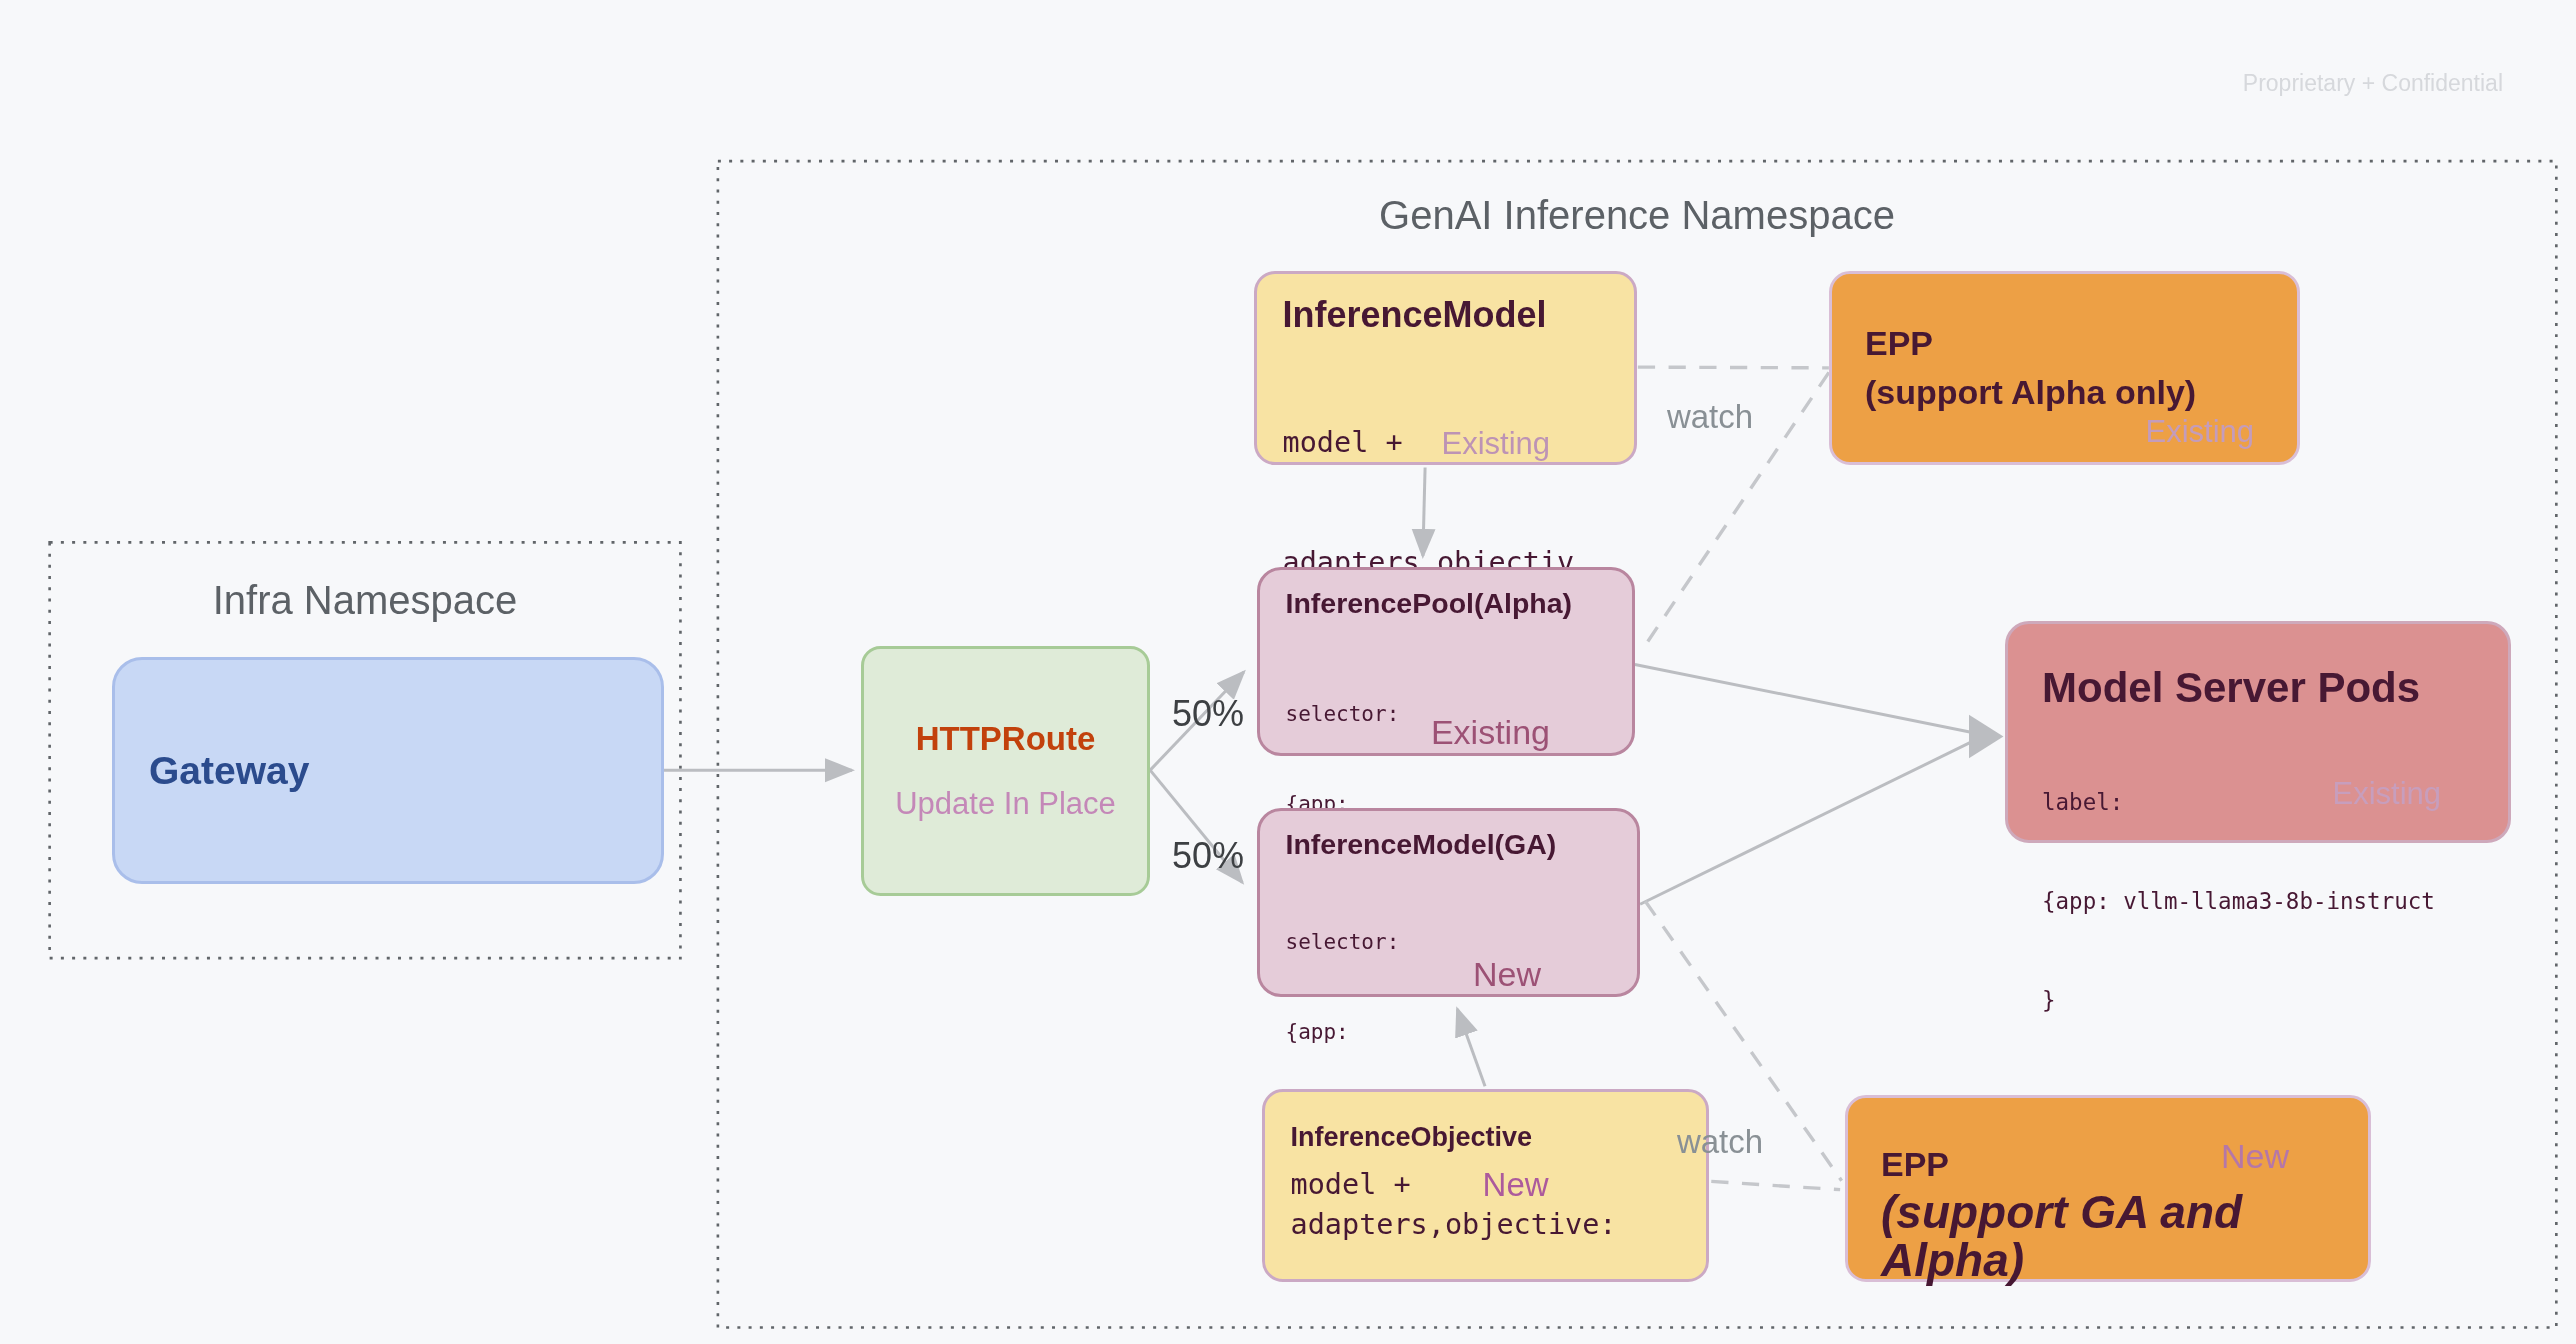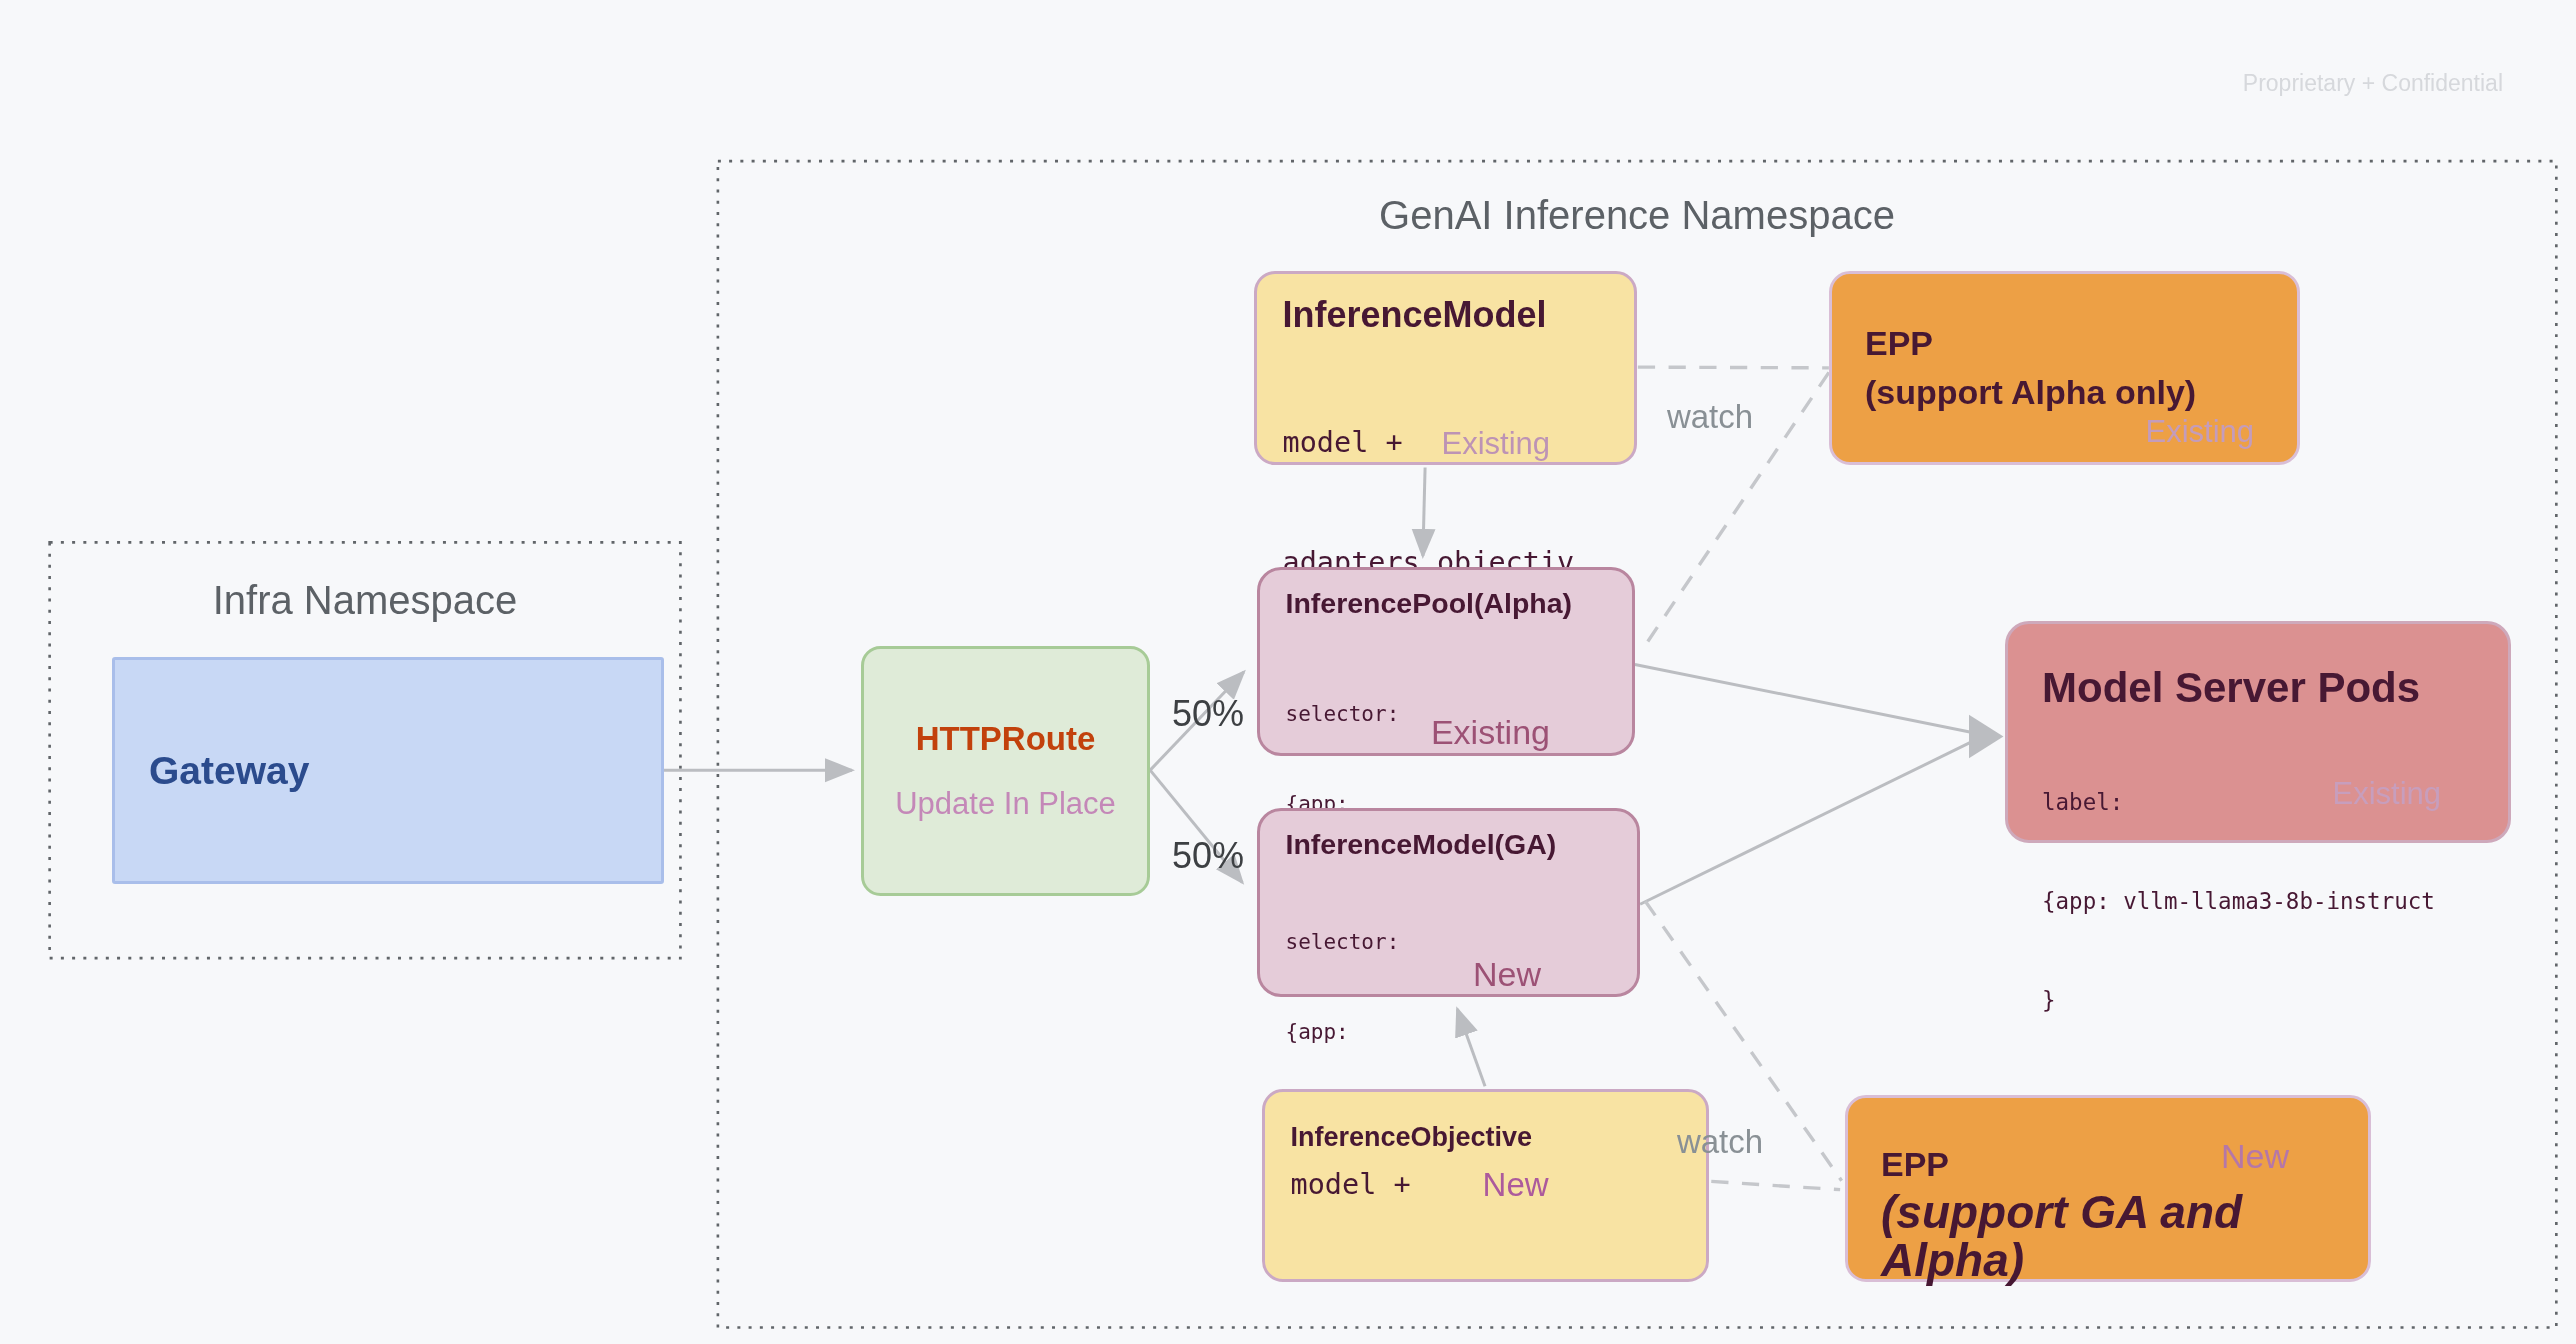--- a/index.html
+++ b/index.html
@@ -9,21 +9,21 @@
     font-family:"Liberation Sans",sans-serif;
     overflow:hidden;position:relative;
   }
   .layer{position:absolute;left:0;top:0;z-index:1;}
   .box{position:absolute;box-sizing:border-box;z-index:2;}
   .yellow{background:#F8E3A3;border:3px solid #CBA9C4;border-radius:21px;}
   .orange{background:#EDA045;border:3.7px solid #D9BED6;border-radius:21px;}
   .pool{background:#E5CCD9;border:3px solid #B9869F;border-radius:24px;}
   .salmon{background:#DB9191;border:3.7px solid #CEA9BB;border-radius:24px;}
   .green{background:#DFEBD8;border:3px solid #A7CB97;border-radius:19.5px;}
-  .blue{background:#C8D8F5;border:3px solid #A9BEEA;border-radius:3px;}
+  .blue{background:#C8D8F5;border:3px solid #A9BEEA;border-radius:30px;}
   .box-title{font-weight:bold;color:#471833;}
   .code{font-family:"DejaVu Sans Mono",monospace;color:#471833;white-space:pre;}
   .status{position:absolute;font-size:31px;}
   .st-light{color:#BD93B5;}
   .st-light2{color:#C49CBB;}
   .st-dark{color:#9C5175;}
   .st-pods{color:#C79EBD;}
   .st-violet{color:#AC5A9C;}
   .st-eppnew{color:#B577A8;}
   .ns-title{position:absolute;color:#5C6166;font-size:40px;z-index:2;white-space:nowrap;}
@@ -126,20 +126,21 @@
   </div>
   <span class="status st-pods" style="right:67px;bottom:28.5px;">Existing</span>
 </div>
 
 <div class="box yellow" style="left:1262px;top:1089px;width:447px;height:193px;padding:30px 0 0 25.5px;">
   <div class="box-title" style="font-size:27px;margin-bottom:12px;">InferenceObjective</div>
   <div style="display:flex;align-items:center;">
     <span class="code" style="font-size:28.5px;line-height:40px;">model +</span>
     <span class="st-violet" style="font-size:33px;margin-left:72px;">New</span>
   </div>
+  <div class="code" style="font-size:28.5px;line-height:40px;">adapters,objective:</div>
 </div>
 
 <div class="box orange" style="left:1845px;top:1095px;width:526px;height:187px;padding:42px 0 0 33px;">
   <div class="box-title" style="font-size:34px;line-height:48px;">EPP</div>
   <div class="box-title" style="font-size:46px;line-height:48px;font-style:italic;">(support GA and Alpha)</div>
   <span class="status st-eppnew" style="right:79px;top:39px;font-size:34px;">New</span>
 </div>
 
 <div class="edge-label pct" style="left:1208px;top:714px;">50%</div>
 <div class="edge-label pct" style="left:1208px;top:856px;">50%</div>

